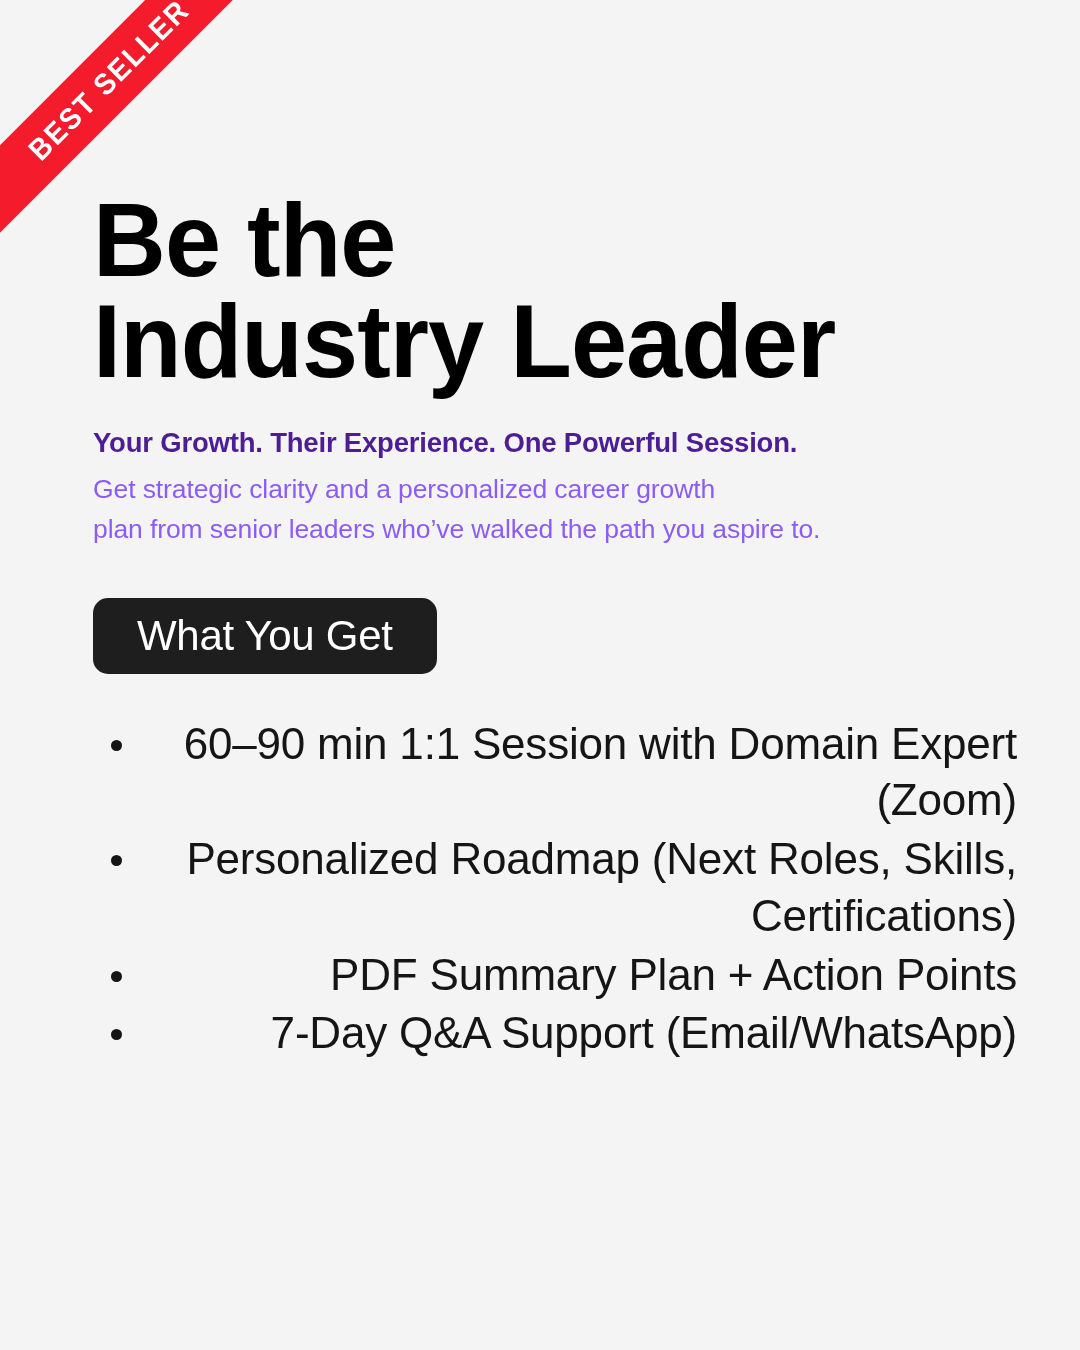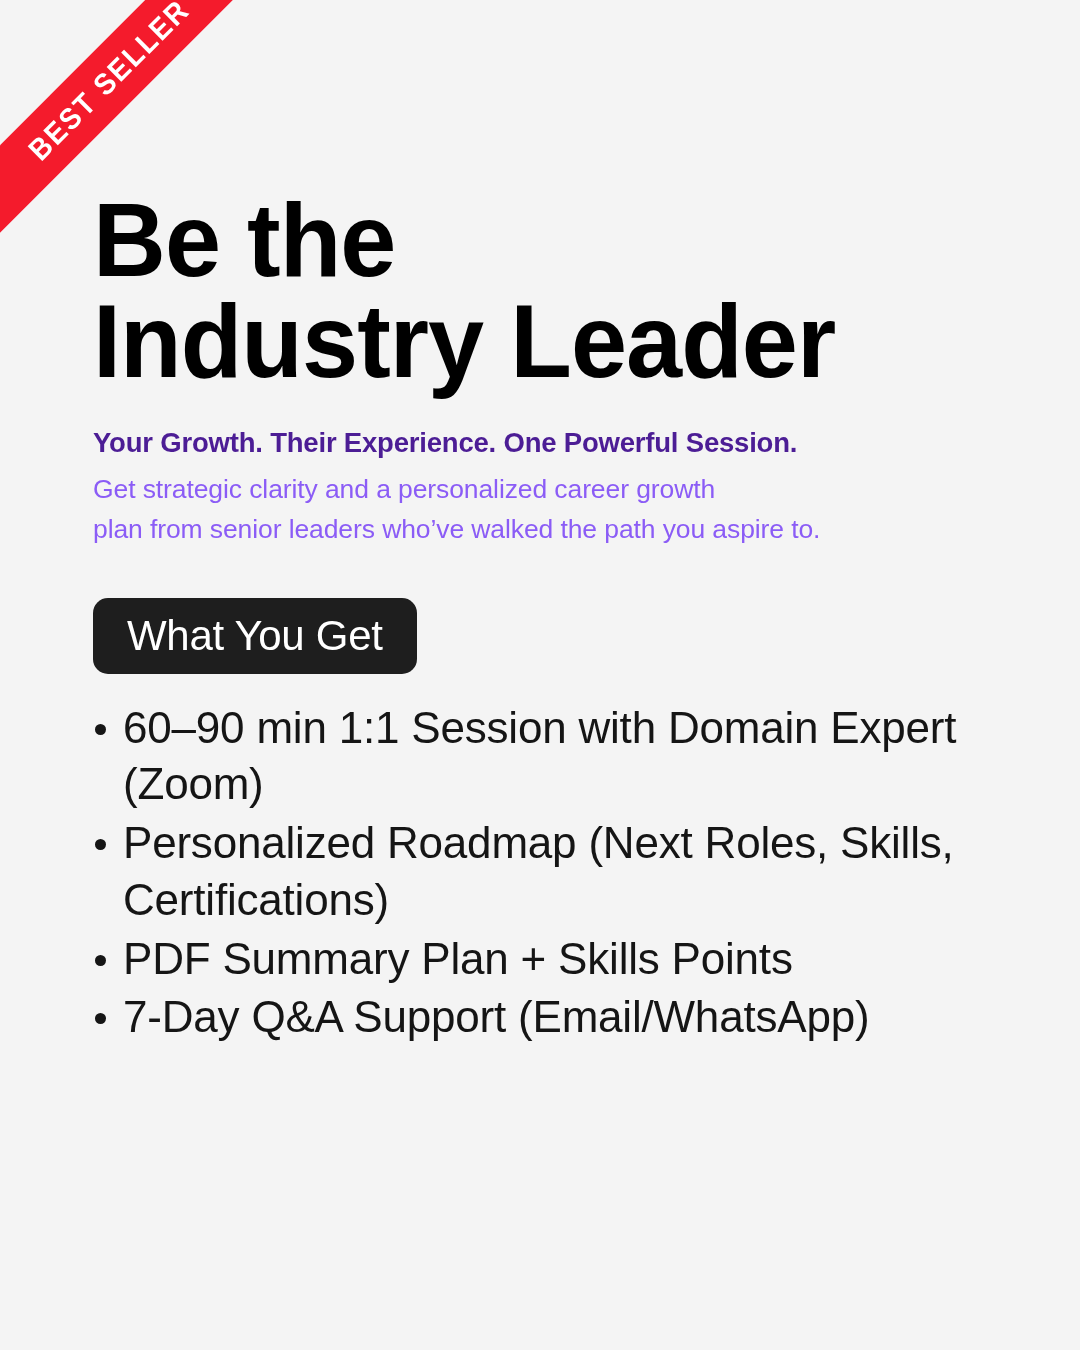--- a/index.html
+++ b/index.html
@@ -106,39 +106,40 @@
 
   
   .badge-row {
     padding-top: 48px;
   }
   .badge {
     display: inline-flex;
     align-items: center;
     justify-content: center;
     height: 76px;
-    padding: 0 34px;
+    padding: 0 44px;
     background: #1e1e1e;
     border-radius: 15px;
     box-sizing: border-box;
   }
   .badge-label {
     color: #ffffff;
     font-size: 42px;
     font-weight: 500;
     letter-spacing: -0.3px;
     line-height: 1;
     white-space: nowrap;
   }
 
   
   .benefits {
     list-style: none;
-    margin: 0;
+    margin: 16px;
     padding: 26px 0 0 0;
+    text-align: right;
   }
   .benefit-item {
     position: relative;
     padding-left: 30px;
     margin-bottom: 2px;
     color: #151515;
     font-family: "Liberation Sans Narrow", "Liberation Sans", sans-serif;
     font-size: 44px;
     font-weight: 400;
     line-height: 1.29;
@@ -191,21 +192,21 @@
     <li class="benefit-item">
       <span class="benefit-bullet"></span>
       <span class="benefit-text">60–90 min 1:1 Session with Domain Expert (Zoom)</span>
     </li>
     <li class="benefit-item">
       <span class="benefit-bullet"></span>
       <span class="benefit-text">Personalized Roadmap (Next Roles, Skills, Certifications)</span>
     </li>
     <li class="benefit-item">
       <span class="benefit-bullet"></span>
-      <span class="benefit-text">PDF Summary Plan + Skills Points</span>
+      <span class="benefit-text">PDF Summary Plan + Action Points</span>
     </li>
     <li class="benefit-item">
       <span class="benefit-bullet"></span>
       <span class="benefit-text">7-Day Q&amp;A Support (Email/WhatsApp)</span>
     </li>
   </ul>
 
 </div>
 
 </body></html>

